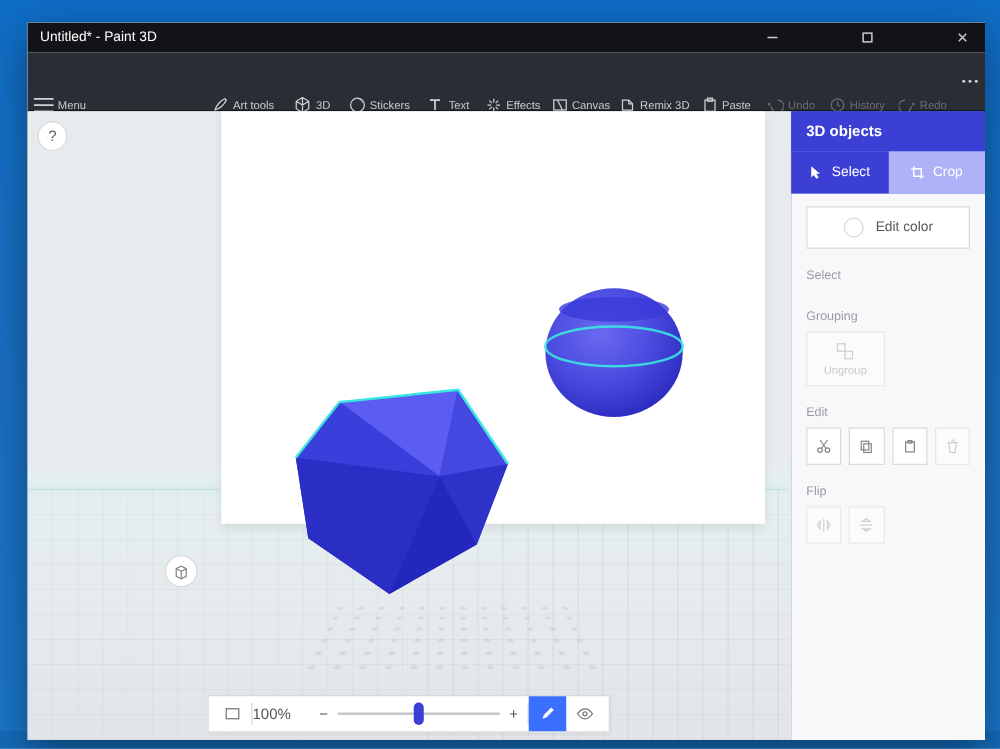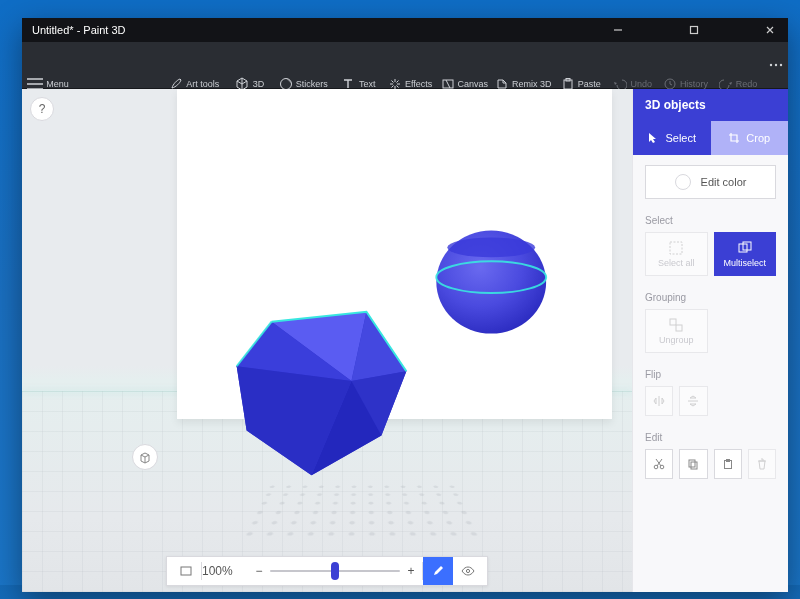--- a/index.html
+++ b/index.html
@@ -423,94 +423,79 @@
       <div class="sp-body">
         <div class="section">
           <div class="editcolor">
             <span class="sw"></span>
             <span>Edit color</span>
           </div>
         </div>
 
         <div class="section" style="padding-top:0">
           <div class="section-label">Select</div>
-          <div class="grid2">
-            <div class="tile disabled">
-              <svg class="ti" viewBox="0 0 14 14">
-                  <rect x="1" y="1" width="12" height="12" fill="none" stroke="#aaa" stroke-dasharray="2 1.5"></rect>
-                </svg>
-              <span>Select all</span>
-            </div>
-            <div class="tile on">
-              <svg class="ti" viewBox="0 0 14 14">
-                  <rect x="1" y="3" width="8" height="8" fill="none" stroke="#fff"></rect>
-                  <rect x="5" y="1" width="8" height="8" fill="none" stroke="#fff"></rect>
-                </svg>
-              <span>Multiselect</span>
-            </div>
-          </div>
         </div>
 
         <div class="section" style="padding-top:0">
           <div class="section-label">Grouping</div>
           <div class="grid2">
             <div class="tile disabled">
               <svg class="ti" viewBox="0 0 14 14">
                   <rect x="1" y="1" width="6" height="6" fill="none" stroke="#aaa"></rect>
                   <rect x="7" y="7" width="6" height="6" fill="none" stroke="#aaa"></rect>
                 </svg>
               <span>Ungroup</span>
             </div>
           </div>
         </div>
 
         <div class="section" style="padding-top:0">
+          <div class="section-label">Edit</div>
+          <div class="grid4">
+            <div class="iconbox">
+              <svg width="12" height="12" viewBox="0 0 12 12">
+                  <circle cx="3" cy="9" r="1.8" fill="none" stroke="#888"></circle>
+                  <circle cx="9" cy="9" r="1.8" fill="none" stroke="#888"></circle>
+                  <path d="M4 8L9 1M8 8L3 1" stroke="#888"></path>
+                </svg>
+            </div>
+            <div class="iconbox">
+              <svg width="12" height="12" viewBox="0 0 12 12">
+                  <rect x="2" y="2" width="6" height="7" fill="none" stroke="#888"></rect>
+                  <rect x="4" y="4" width="6" height="7" fill="none" stroke="#888"></rect>
+                </svg>
+            </div>
+            <div class="iconbox">
+              <svg width="12" height="12" viewBox="0 0 12 12">
+                  <rect x="2.5" y="2.5" width="7" height="8" fill="none" stroke="#888"></rect>
+                  <rect x="4.5" y="1.5" width="3" height="2" fill="none" stroke="#888"></rect>
+                </svg>
+            </div>
+            <div class="iconbox disabled">
+              <svg width="12" height="12" viewBox="0 0 12 12">
+                  <path d="M3 3h6l-1 8H4zM2 3h8M5 1h2v2" fill="none" stroke="#aaa"></path>
+                </svg>
+            </div>
+          </div>
+        </div>
+
+        <div class="section" style="padding-top:0">
           <div class="section-label">Flip</div>
           <div class="grid4">
             <div class="iconbox disabled">
               <svg width="12" height="12" viewBox="0 0 12 12">
                   <path d="M6 1v10M3 9l-2-3 2-3zM9 9l2-3-2-3z" fill="none" stroke="#aaa"></path>
                 </svg>
             </div>
             <div class="iconbox disabled">
               <svg width="12" height="12" viewBox="0 0 12 12">
                   <path d="M1 6h10M3 3l3-2 3 2zM3 9l3 2 3-2z" fill="none" stroke="#aaa"></path>
                 </svg>
             </div>
             <div style="visibility:hidden" class="iconbox"></div>
             <div style="visibility:hidden" class="iconbox"></div>
           </div>
         </div>
-
-        <div class="section" style="padding-top:0">
-          <div class="section-label">Edit</div>
-          <div class="grid4">
-            <div class="iconbox">
-              <svg width="12" height="12" viewBox="0 0 12 12">
-                  <circle cx="3" cy="9" r="1.8" fill="none" stroke="#888"></circle>
-                  <circle cx="9" cy="9" r="1.8" fill="none" stroke="#888"></circle>
-                  <path d="M4 8L9 1M8 8L3 1" stroke="#888"></path>
-                </svg>
-            </div>
-            <div class="iconbox">
-              <svg width="12" height="12" viewBox="0 0 12 12">
-                  <rect x="2" y="2" width="6" height="7" fill="none" stroke="#888"></rect>
-                  <rect x="4" y="4" width="6" height="7" fill="none" stroke="#888"></rect>
-                </svg>
-            </div>
-            <div class="iconbox">
-              <svg width="12" height="12" viewBox="0 0 12 12">
-                  <rect x="2.5" y="2.5" width="7" height="8" fill="none" stroke="#888"></rect>
-                  <rect x="4.5" y="1.5" width="3" height="2" fill="none" stroke="#888"></rect>
-                </svg>
-            </div>
-            <div class="iconbox disabled">
-              <svg width="12" height="12" viewBox="0 0 12 12">
-                  <path d="M3 3h6l-1 8H4zM2 3h8M5 1h2v2" fill="none" stroke="#aaa"></path>
-                </svg>
-            </div>
-          </div>
-        </div>
       </div>
     </div>
 
   </div>
 </div>
 
 </body></html>

